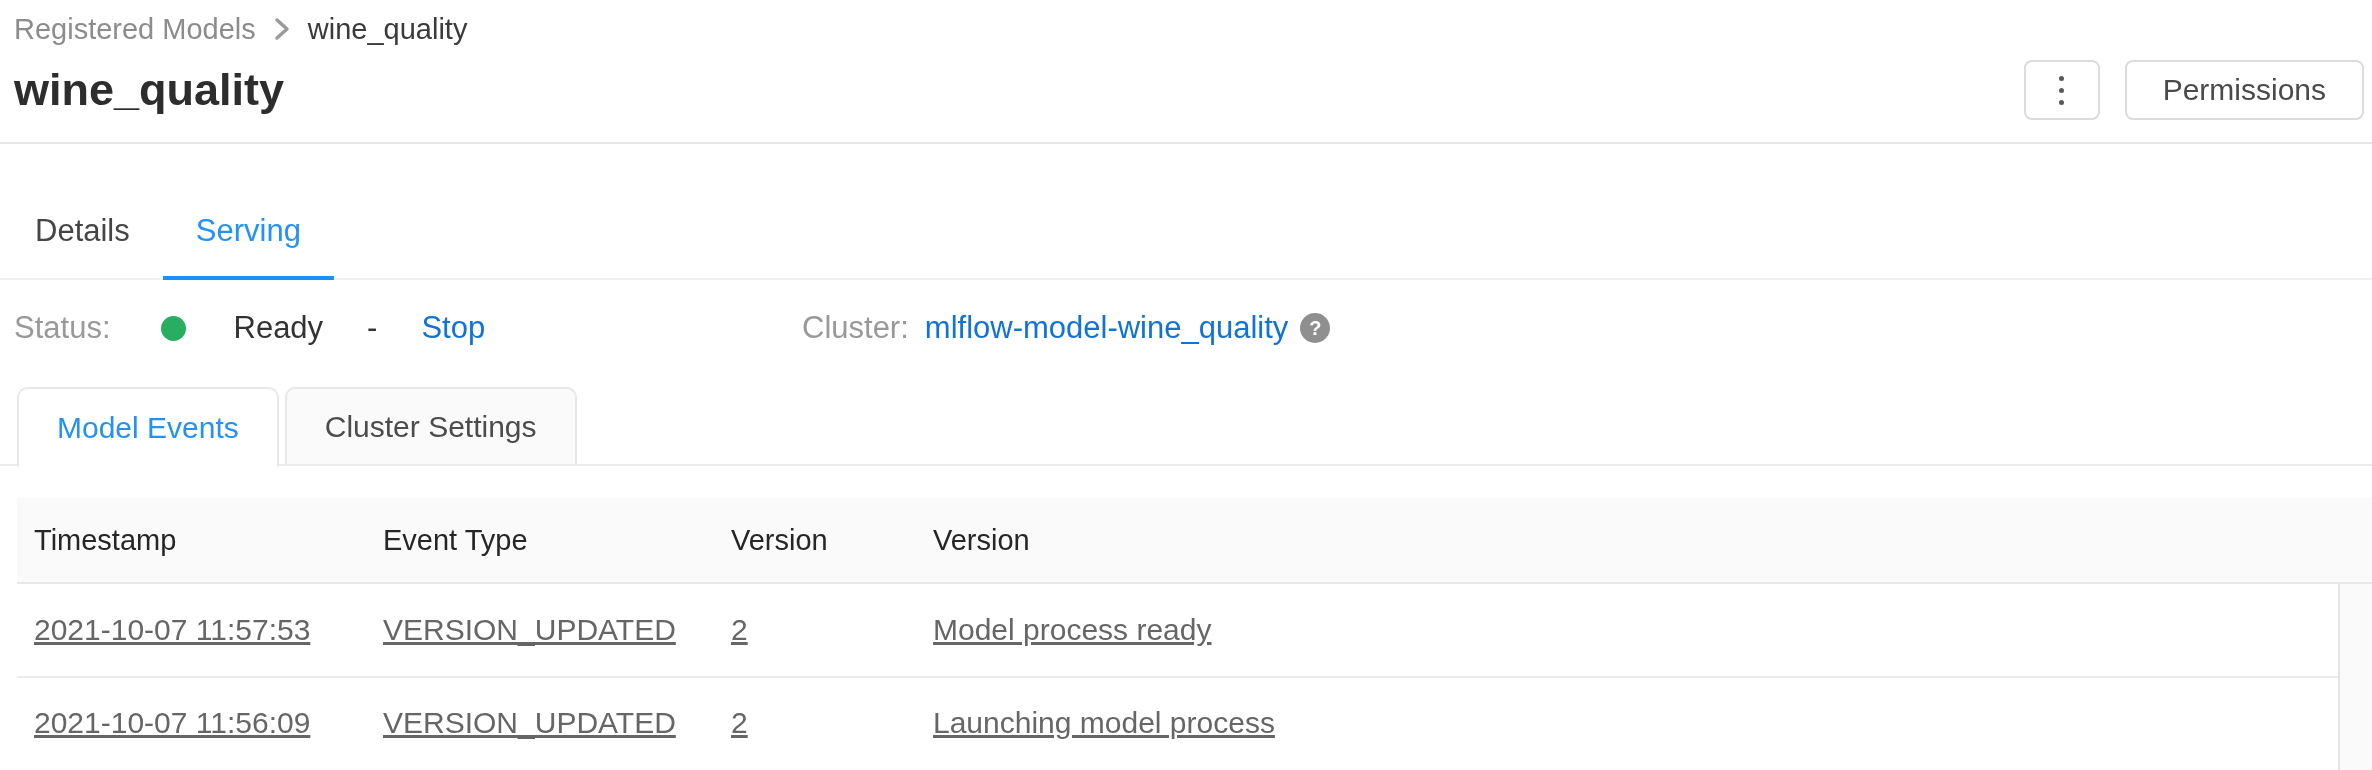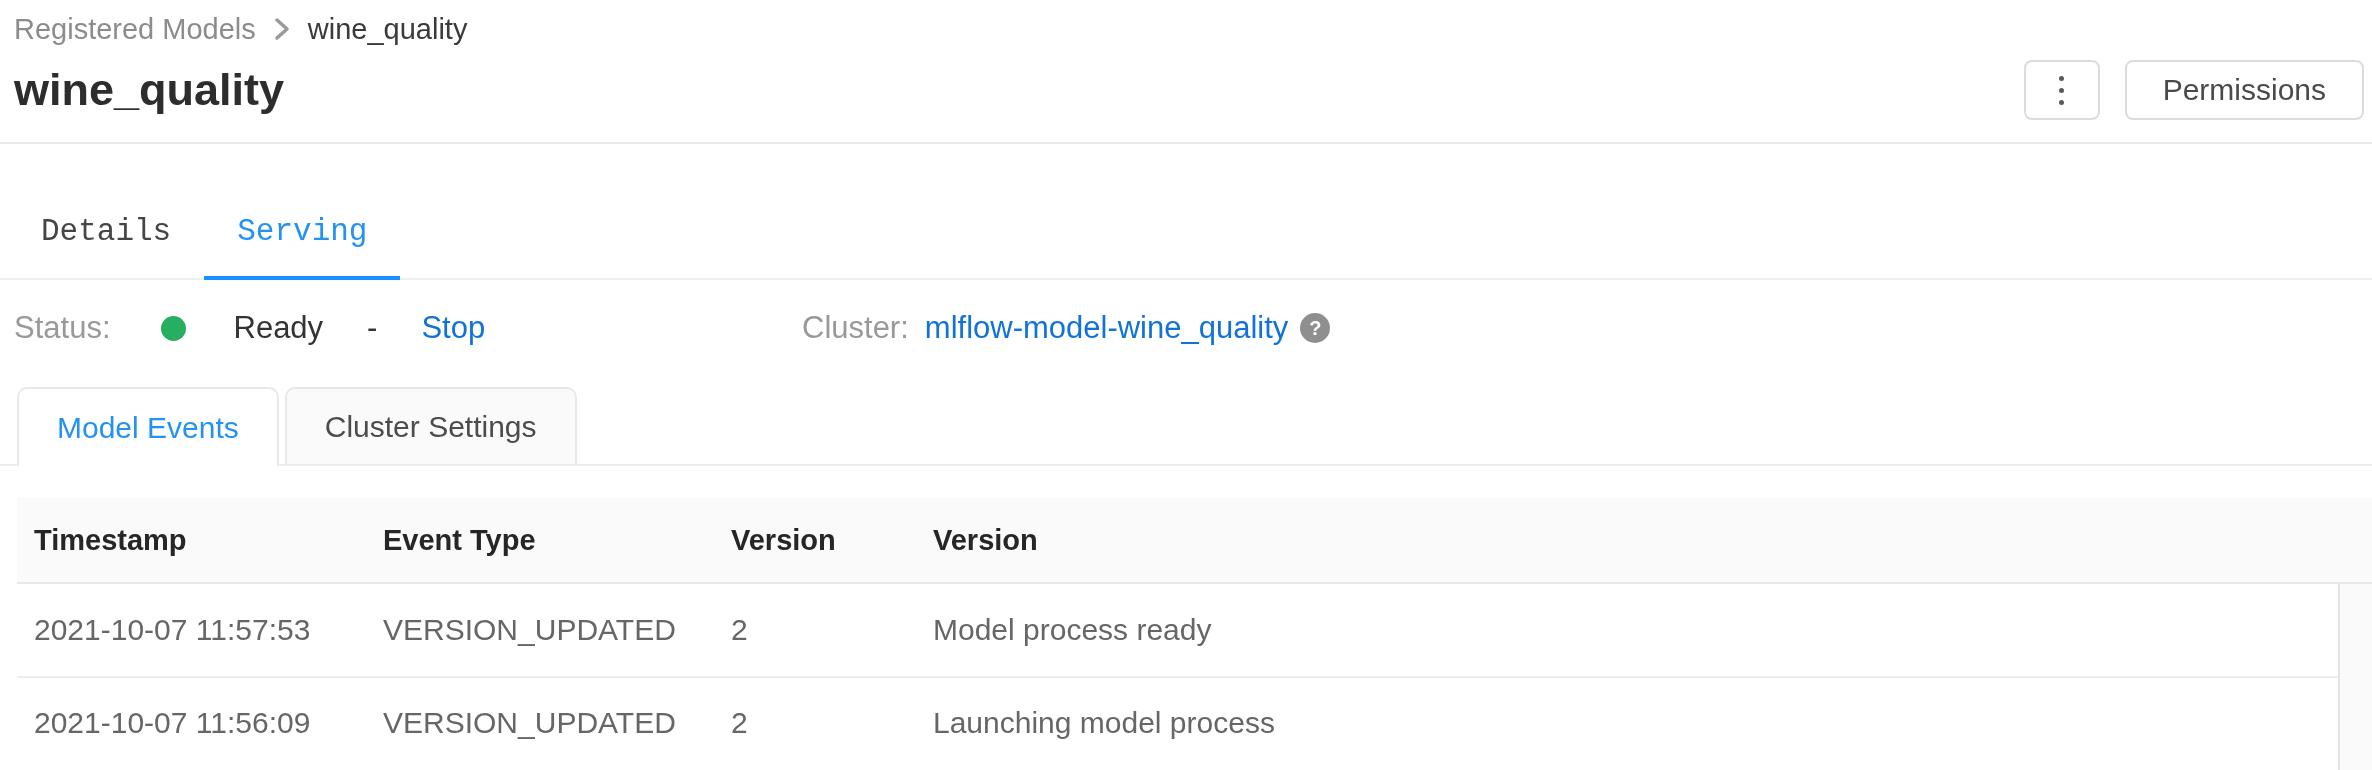--- a/index.html
+++ b/index.html
@@ -25,22 +25,22 @@
   .actions{display:flex;gap:25px;}
   .btn{height:60px;background:#fff;border:2px solid #dcdcdc;border-radius:8px;
     display:inline-flex;align-items:center;justify-content:center;
     font-size:30px;color:#4a4a4a;cursor:pointer;}
   .btn-kebab{width:76px;}
   .btn-permissions{padding:0 36px;}
   .kebab{display:flex;flex-direction:column;gap:7px;}
   .kebab i{width:5px;height:5px;border-radius:50%;background:#595959;display:block;}
   .divider{height:2px;background:#e7e7e7;margin-top:22px;}
   
-  .main-tabs{margin-top:40px;height:96px;padding-left:8px;display:flex;
-    border-bottom:2px solid #efefef;font-family:Liberation Mono, monospace;}
+  .main-tabs{margin-top:40px;height:96px;padding-left:2px;display:flex;
+    border-bottom:2px solid #efefef;}
   .mtab{position:relative;display:flex;align-items:center;padding:0 33px;
     font-size:31px;color:#454545;cursor:pointer;}
   .mtab.active{color:var(--tab-blue);}
   .mtab.active::after{content:'';position:absolute;left:0;right:0;bottom:-2px;height:4px;
     background:var(--accent-blue);}
   
   .status-row{position:relative;margin-top:26px;height:44px;font-size:31px;}
   .status-group{position:absolute;left:14px;top:0;height:44px;display:flex;align-items:center;gap:34px;}
   .label-gray{color:#999;}
   .status-dot{width:25px;height:25px;border-radius:50%;background:var(--status-green);
@@ -56,23 +56,23 @@
   
   .sub-tabs{position:relative;margin-top:37px;height:79px;padding-left:17px;display:flex;}
   .sub-tabs::after{content:'';position:absolute;left:0;right:0;bottom:0;height:2px;background:#ececec;}
   .stab{height:77px;background:var(--header-bg);border:2px solid var(--border-light);border-bottom:none;
     border-radius:10px 10px 0 0;display:flex;align-items:center;padding:0 38px;
     margin-right:6px;font-size:30px;color:#4c4c4c;cursor:pointer;position:relative;z-index:1;}
   .stab.active{height:79px;background:#fff;color:var(--tab-blue);}
   
   .events-table{margin-left:17px;margin-top:32px;}
   .thead{height:86px;background:var(--header-bg);border-bottom:2px solid var(--border-light);
-    display:flex;align-items:center;font-size:29px;font-weight:700;color:#262626;}
+    display:flex;align-items:center;font-size:29px;font-weight:400;color:#262626;}
   .tbody{position:relative;}
-  .trow{height:92px;display:flex;align-items:center;font-size:30px;color:#666;}
+  .trow{height:92px;display:flex;align-items:center;font-size:30px;color:#666;text-decoration:underline;}
   .trow + .trow{border-top:2px solid #ededed;}
   .c1{flex:0 0 349px;padding-left:17px;}
   .c2{flex:0 0 348px;padding-left:17px;}
   .c3{flex:0 0 202px;padding-left:17px;}
   .c4{flex:1 1 auto;padding-left:17px;}
   .scroll-track{position:absolute;top:0;right:0;width:34px;height:190px;
     background:var(--header-bg);border-left:2px solid #e4e4e4;}
   .chev-svg{display:block;}
 </style>
 </head>

